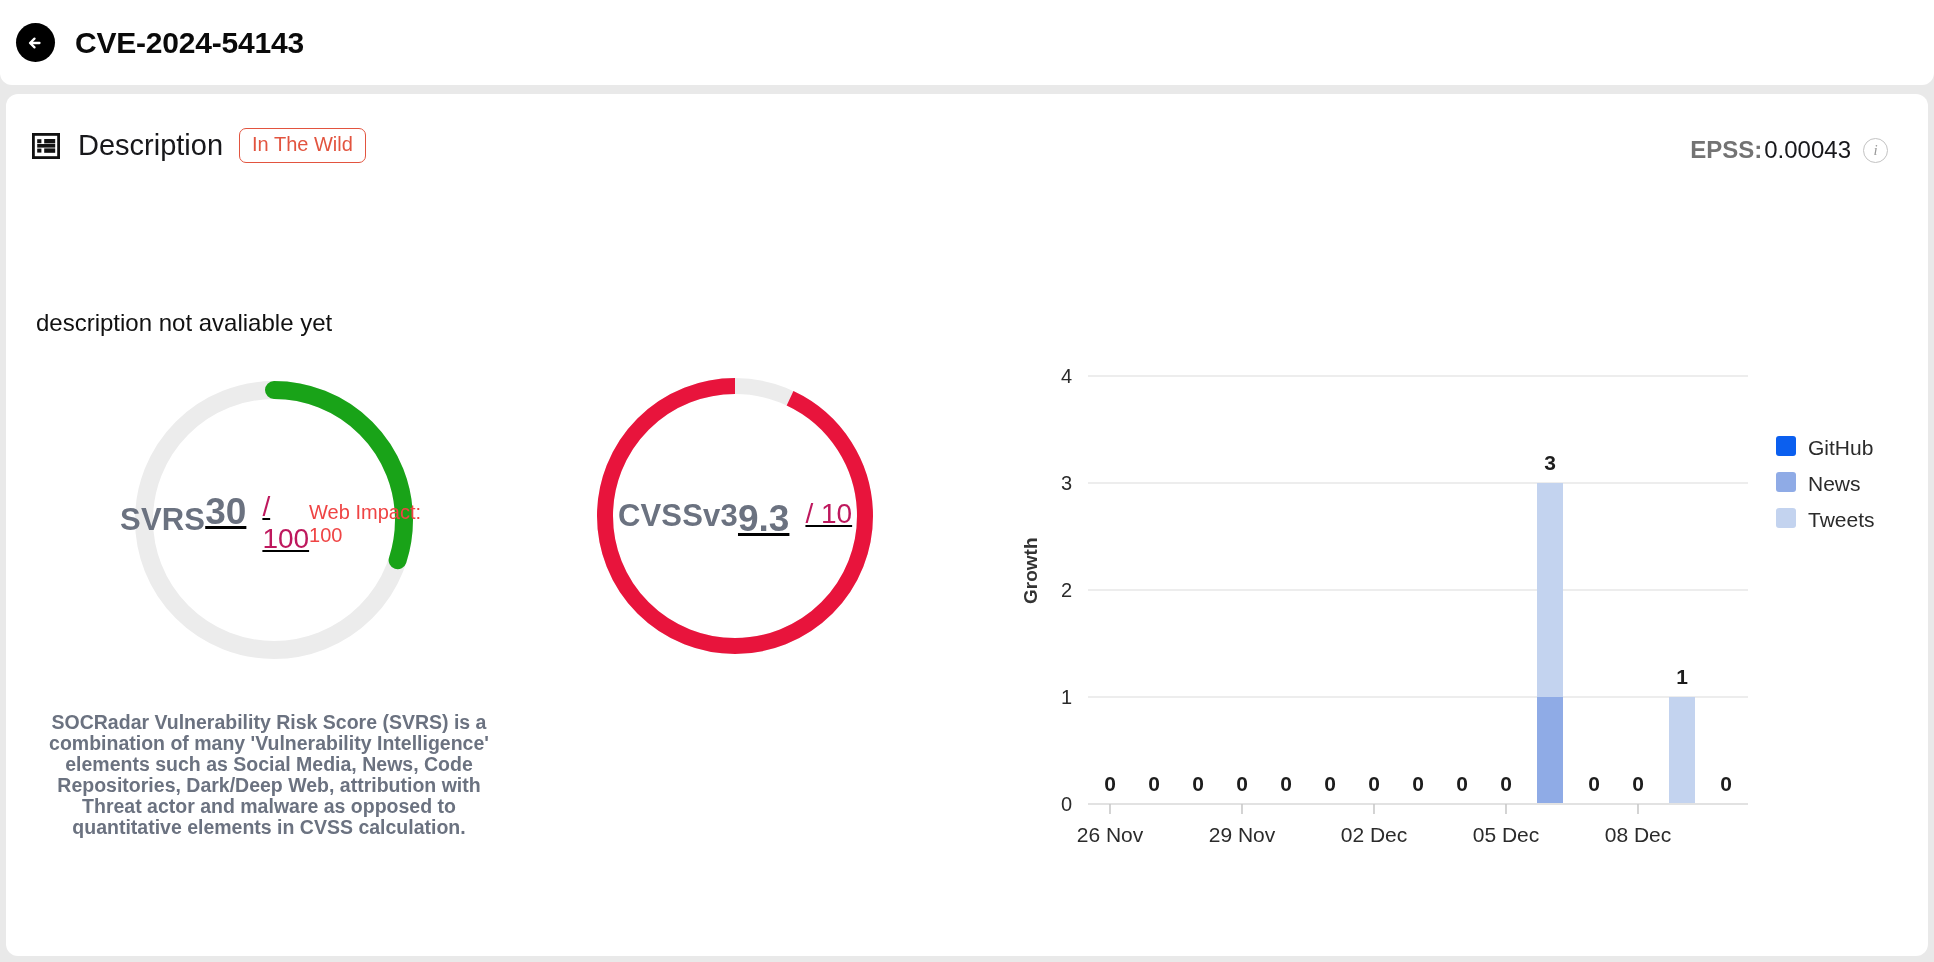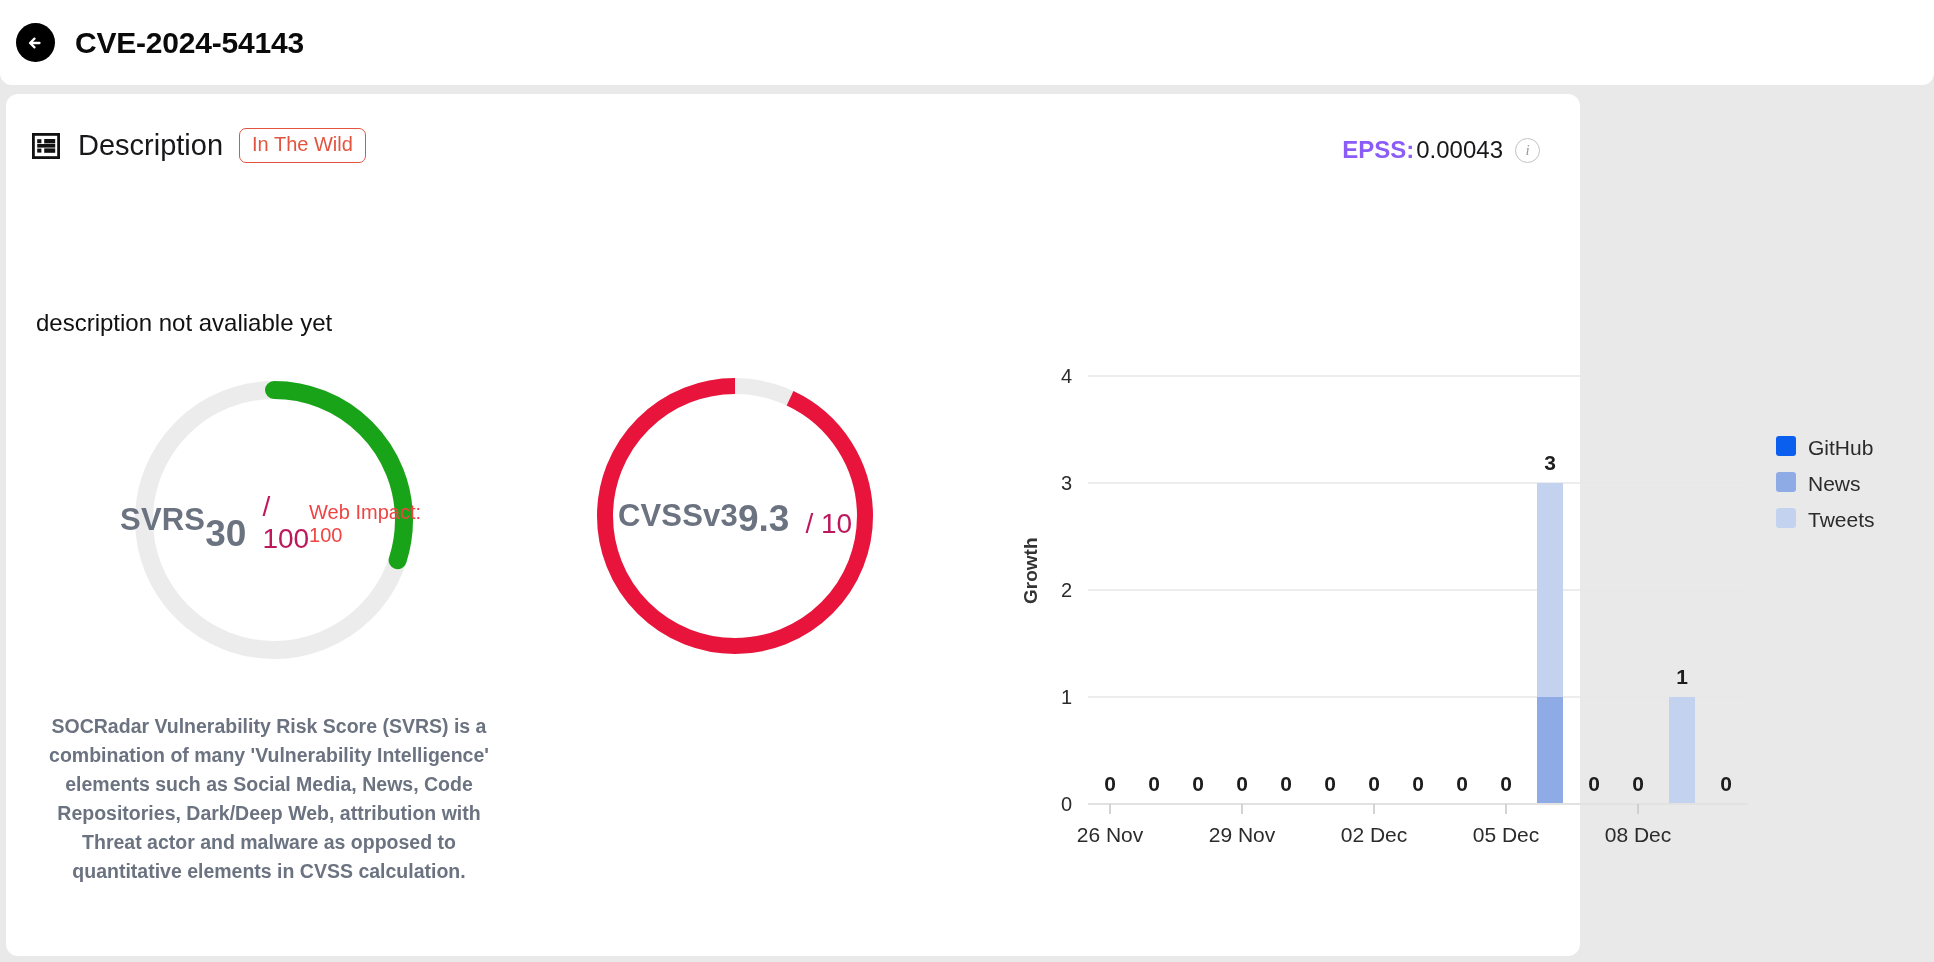--- a/index.html
+++ b/index.html
@@ -36,21 +36,21 @@
     font-size: 30px;
     font-weight: bold;
     color: #0a0a0a;
     letter-spacing: -0.2px;
   }
 
   
   .main-card {
     position: absolute;
     left: 6px; top: 94px;
-    width: 1574px; height: 862px;
+    width: 1922px; height: 862px;
     background: #ffffff;
     border-radius: 12px;
   }
 
   
   .desc-row {
     position: absolute;
     left: 26px; top: 34px;
     display: flex; align-items: center;
   }
@@ -70,21 +70,21 @@
     white-space: nowrap;
     cursor: pointer;
   }
 
   
   .epss-row {
     position: absolute;
     right: 40px; top: 42px;
     display: flex; align-items: center;
   }
-  .epss-label { font-size: 24px; font-weight: bold; color: #8b5cf6; }
+  .epss-label { font-size: 24px; font-weight: bold; color: #737373; }
   .epss-value { font-size: 24px; color: #18181b; margin-left: 2px; }
   .info-icon {
     margin-left: 12px;
     width: 25px; height: 25px;
     border-radius: 50%;
     border: 1.6px solid #c3c3c3;
     color: #9a9a9a;
     font-size: 15px;
     font-style: italic;
     font-family: "Liberation Serif", serif;
@@ -117,35 +117,35 @@
     pointer-events: none;
   }
   .gauge-name {
     font-size: 31px;
     font-weight: bold;
     color: #6b7280;
     letter-spacing: 0.2px;
   }
   .gauge-score-row {
     margin-top: 6px;
-    display: flex; align-items: flex-end;
+    display: flex; align-items: flex-start; text-decoration: underline;
   }
   .gauge-score { font-size: 37px; font-weight: bold; color: #6b7280; }
   .gauge-max { font-size: 28px; color: #be185d; margin-left: 16px; }
   .gauge-sub { margin-top: 7px; font-size: 20px; color: #ef4444; }
 
   
   .svrs-note {
     position: absolute;
     left: 38px; top: 618px;
     width: 450px;
     text-align: center;
     font-size: 19.5px;
     font-weight: bold;
-    line-height: 29px;
+    line-height: 21px;
     color: #6b7280;
   }
 
   
   .chart-wrap {
     position: absolute;
     left: 1020px; top: 272px;
     width: 790px; height: 600px;
   }
   .chart-svg { position: absolute; left: 0; top: 0; }

